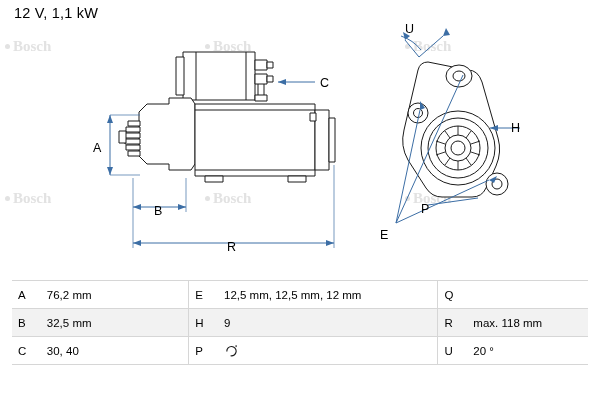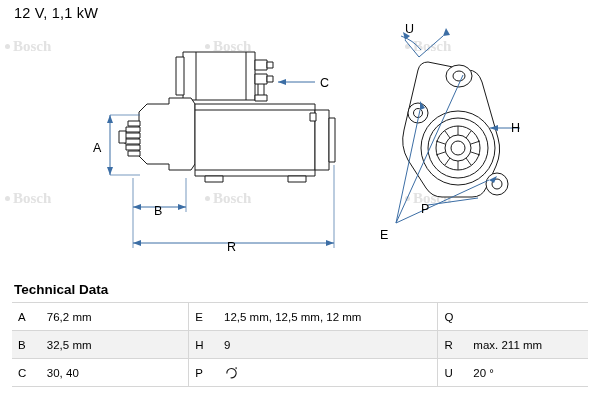--- a/index.html
+++ b/index.html
@@ -235,38 +235,37 @@
     <text class="label" x="154" y="215">B</text>
     <text class="label" x="320" y="87">C</text>
     <text class="label" x="227" y="251">R</text>
     <text class="label" x="405" y="33">U</text>
     <text class="label" x="511" y="132">H</text>
     <text class="label" x="421" y="213">P</text>
     <text class="label" x="380" y="239">E</text>
   </svg>
 
   <div class="td-wrap">
-    <div class="td-title">Technical Data</div>
     <table class="td">
       <tbody>
         <tr>
           <td class="key">A</td>
           <td class="val-a">76,2 mm</td>
           <td class="key sep">E</td>
           <td class="val-b">12,5 mm, 12,5 mm, 12 mm</td>
           <td class="key sep">Q</td>
           <td class="val-c"></td>
         </tr>
         <tr class="alt">
           <td class="key">B</td>
           <td class="val-a">32,5 mm</td>
           <td class="key sep">H</td>
           <td class="val-b">9</td>
           <td class="key sep">R</td>
-          <td class="val-c">max. 211 mm</td>
+          <td class="val-c">max. 118 mm</td>
         </tr>
         <tr>
           <td class="key">C</td>
           <td class="val-a">30, 40</td>
           <td class="key sep">P</td>
           <td class="val-b">
             <span class="p-icon">
               <svg viewBox="0 0 16 16" width="15" height="15">
                 <path d="M3 9 a5 5 0 1 1 4 4.6" fill="none" stroke="#1a1a1a" stroke-width="1.2"></path>
                 <path d="M11.6 3.2 l1.8 -1.2 l0.2 2.6 z" fill="#1a1a1a"></path>

